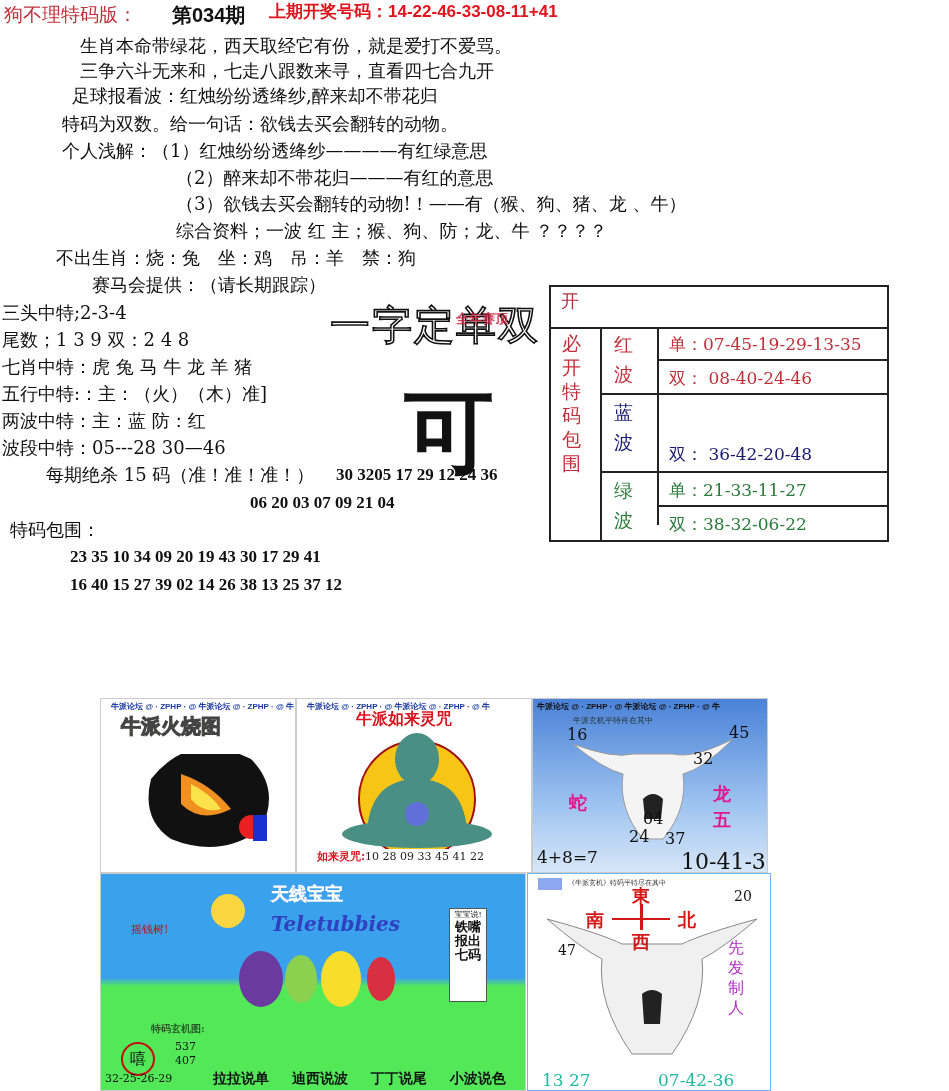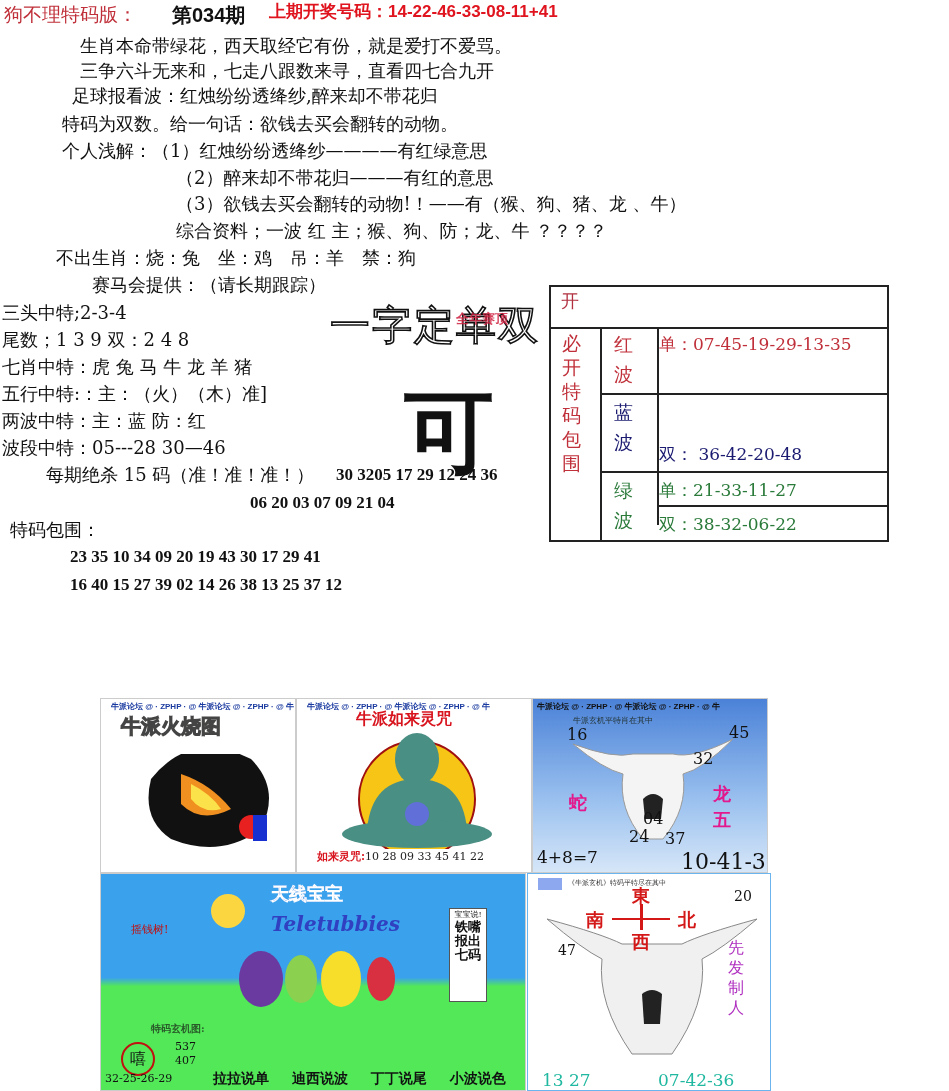--- a/index.html
+++ b/index.html
@@ -15,21 +15,21 @@
   .bold-nums{font-size:17px;font-weight:bold;font-family:"Liberation Serif",serif;}
   
   .tbl{position:absolute;left:549px;top:285px;width:340px;height:257px;border:2px solid #222;box-sizing:border-box;}
   .tbl .top{position:absolute;left:0;top:0;right:0;height:40px;border-bottom:2px solid #222;}
   .tbl .top span{position:absolute;left:10px;top:2px;font-size:18px;color:#b03040;}
   .tbl .col1{position:absolute;left:0;top:40px;width:49px;bottom:0;border-right:2px solid #222;}
   .tbl .col1 .v{position:absolute;left:11px;top:4px;font-size:19px;color:#c0303a;line-height:24px;white-space:normal;width:20px;}
   .tbl .grp{position:absolute;left:51px;width:287px;border-bottom:2px solid #222;box-sizing:border-box;}
   .tbl .grp .lab{position:absolute;left:0;top:0;width:55px;bottom:0;border-right:2px solid #222;}
   .tbl .grp .lab span{position:absolute;left:12px;top:2px;font-size:19px;line-height:30px;width:22px;white-space:normal;}
-  .tbl .cell{position:absolute;left:57px;right:0;font-size:17px;border-bottom:2px solid #222;box-sizing:border-box;line-height:34px;}
+  .tbl .cell{position:absolute;left:57px;right:0;font-size:17px;border-bottom:2px solid #222;box-sizing:border-box;padding-left:10px;line-height:34px;}
   .tbl .cell:last-child{border-bottom:none;}
   
   .panel{position:absolute;overflow:hidden;border:1px solid #ccc;box-sizing:border-box;}
   .wm{position:absolute;font-size:8px;color:#1a3aa0;font-family:"Liberation Sans",sans-serif;font-weight:bold;white-space:nowrap;}
 </style>
 </head>
 <body>
 
 <div class="abs hdr-title">狗不理特码版：</div>
 <div class="abs hdr-issue">第034期</div>
@@ -72,20 +72,21 @@
     </div>
   <div class="col1">
       <div class="v">必开特码包围</div>
     </div>
 
   <div class="grp" style="top:40px;height:68px;">
     <div class="lab">
         <span style="color:#c0303a">红波</span>
       </div>
     <div class="cell" style="top:0;height:34px;color:#c0303a">单：07-45-19-29-13-35</div>
+    <div class="cell" style="top:34px;height:32px;color:#c0303a">双：  08-40-24-46</div>
   </div>
   <div class="grp" style="top:108px;height:78px;">
     <div class="lab">
         <span style="color:#1a1a70">蓝波</span>
       </div>
     <div class="cell" style="top:42px;height:36px;color:#1a1a70">双：  36-42-20-48</div>
   </div>
   <div class="grp" style="top:186px;height:52px;border-bottom:none;">
     <div class="lab">
         <span style="color:#2a7a3a">绿波</span>

